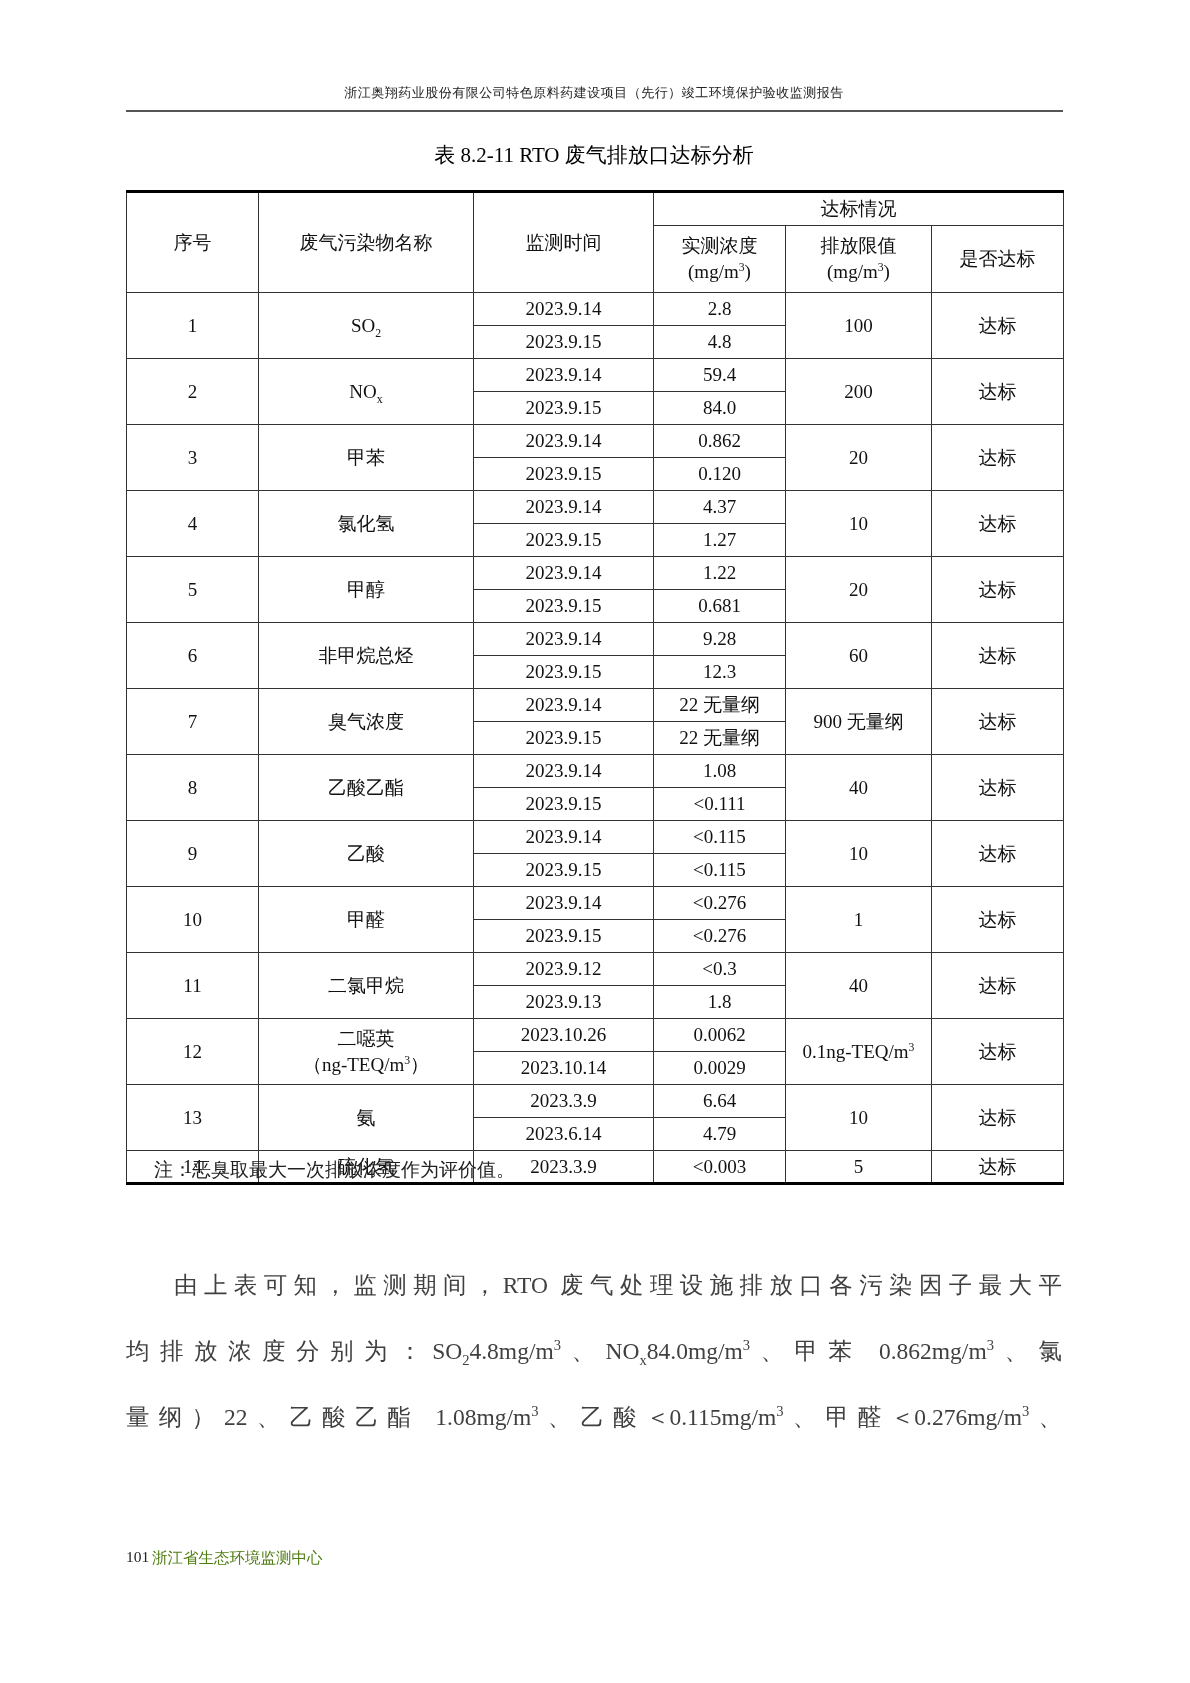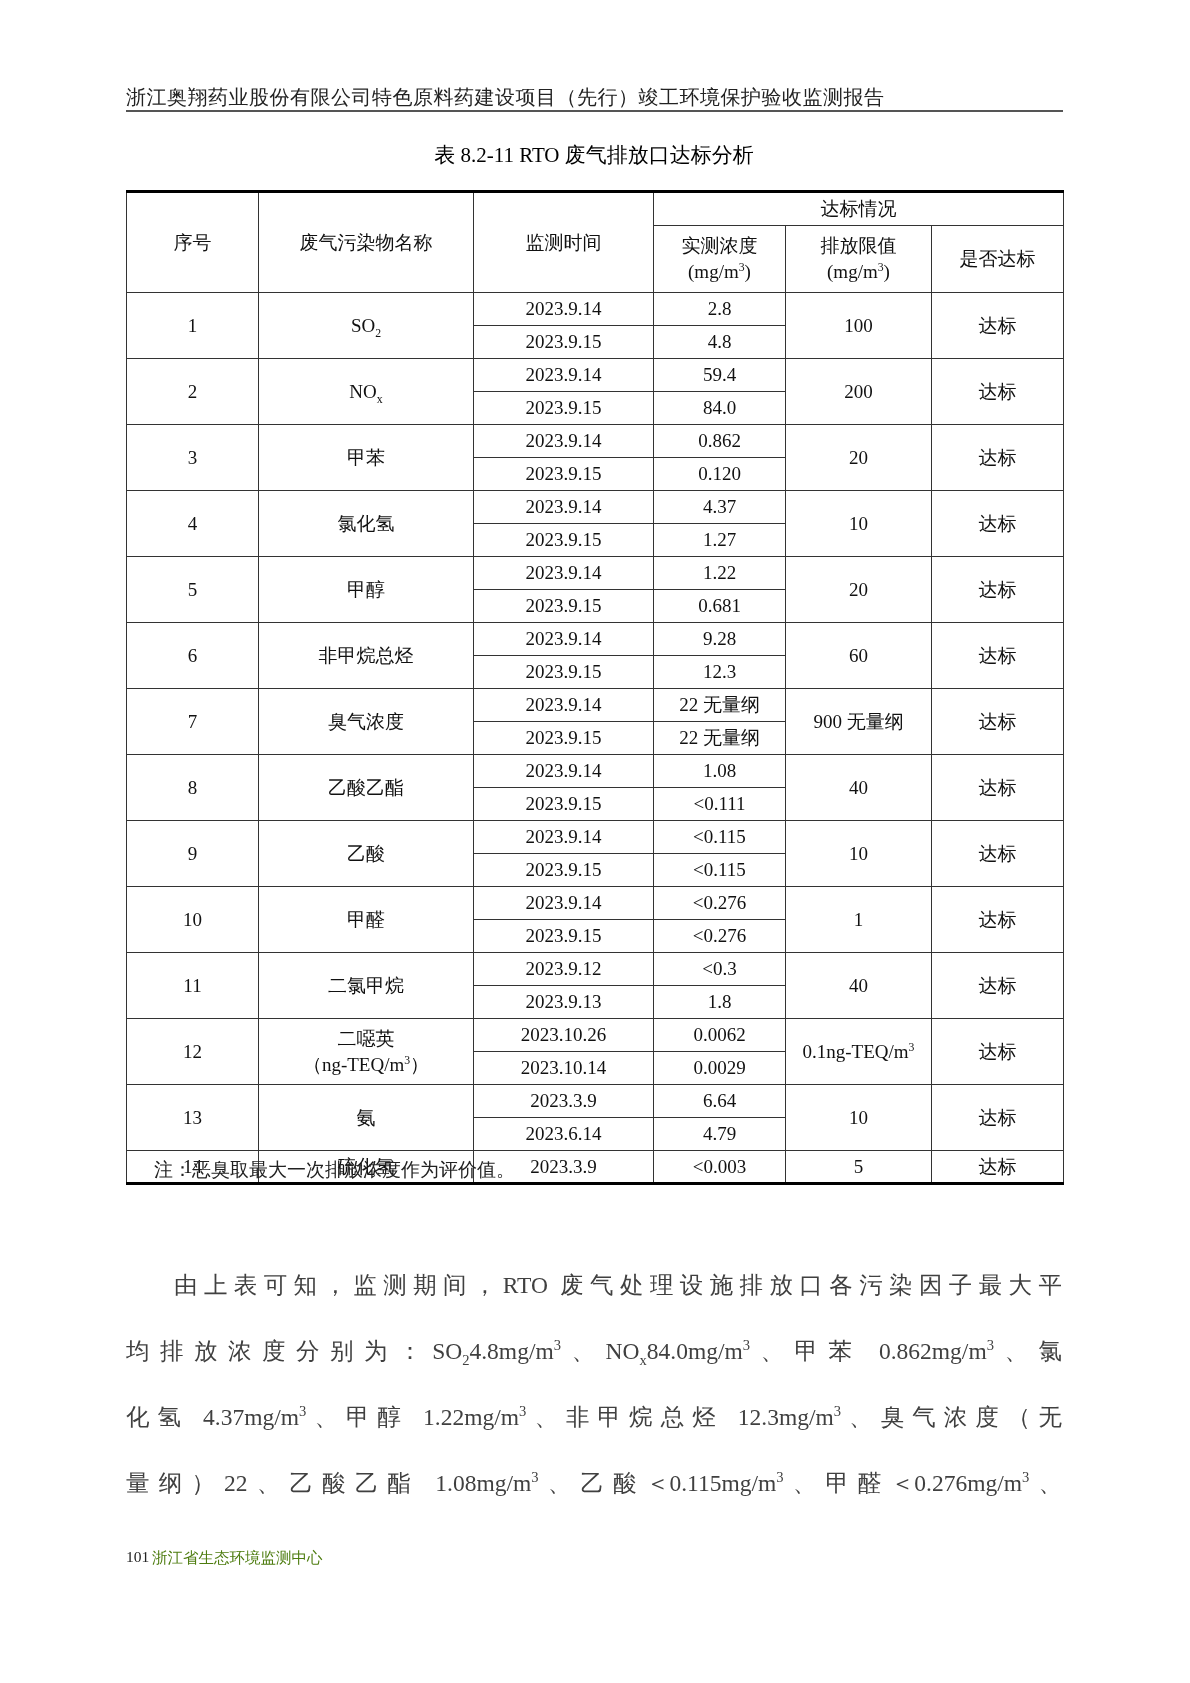--- a/index.html
+++ b/index.html
@@ -6,21 +6,21 @@
   body {
     width:1190px; height:1683px;
     background:#ffffff;
     font-family:"Liberation Serif","DejaVu Serif",serif;
     color:#111;
     position:relative;
     overflow:hidden;
   }
   .page-header {
     position:absolute; top:84px; left:126px; width:936px;
-    text-align:left; font-size:20px; letter-spacing:0.5px; color:#222;
+    text-align:center; font-size:13px; letter-spacing:0.5px; color:#222;
     white-space:nowrap;
   }
   .header-rule {
     position:absolute; top:110px; left:126px; width:937px; height:0;
     border-top:2.5px solid #555;
   }
   .doc-title {
     position:absolute; top:141px; left:126px; width:936px;
     text-align:center; font-size:21px; font-weight:normal; color:#000;
   }
@@ -272,18 +272,17 @@
     <td>达标</td>
   </tr>
 </tbody>
   </table>
 
 <div class="note">注：恶臭取最大一次排放浓度作为评价值。</div>
 
 <div class="paragraph">
   <div class="p-line first">由上表可知，监测期间，RTO 废气处理设施排放口各污染因子最大平</div>
   <div class="p-line">均排放浓度分别为：SO<sub>2</sub>4.8mg/m<sup>3</sup>、NO<sub>x</sub>84.0mg/m<sup>3</sup>、甲苯 0.862mg/m<sup>3</sup>、氯</div>
-  <div class="p-line">化氢 4.37mg/m<sup>3</sup>、甲醇 1.22mg/m<sup>3</sup>、非甲烷总烃 12.3mg/m<sup>3</sup>、臭气浓度（无</div>
   <div class="p-line">量纲）22、乙酸乙酯 1.08mg/m<sup>3</sup>、乙酸＜0.115mg/m<sup>3</sup>、甲醛＜0.276mg/m<sup>3</sup>、</div>
 </div>
 
 <div class="footer-org">浙江省生态环境监测中心</div>
 <div class="footer-page">101</div>
 
 </body></html>

